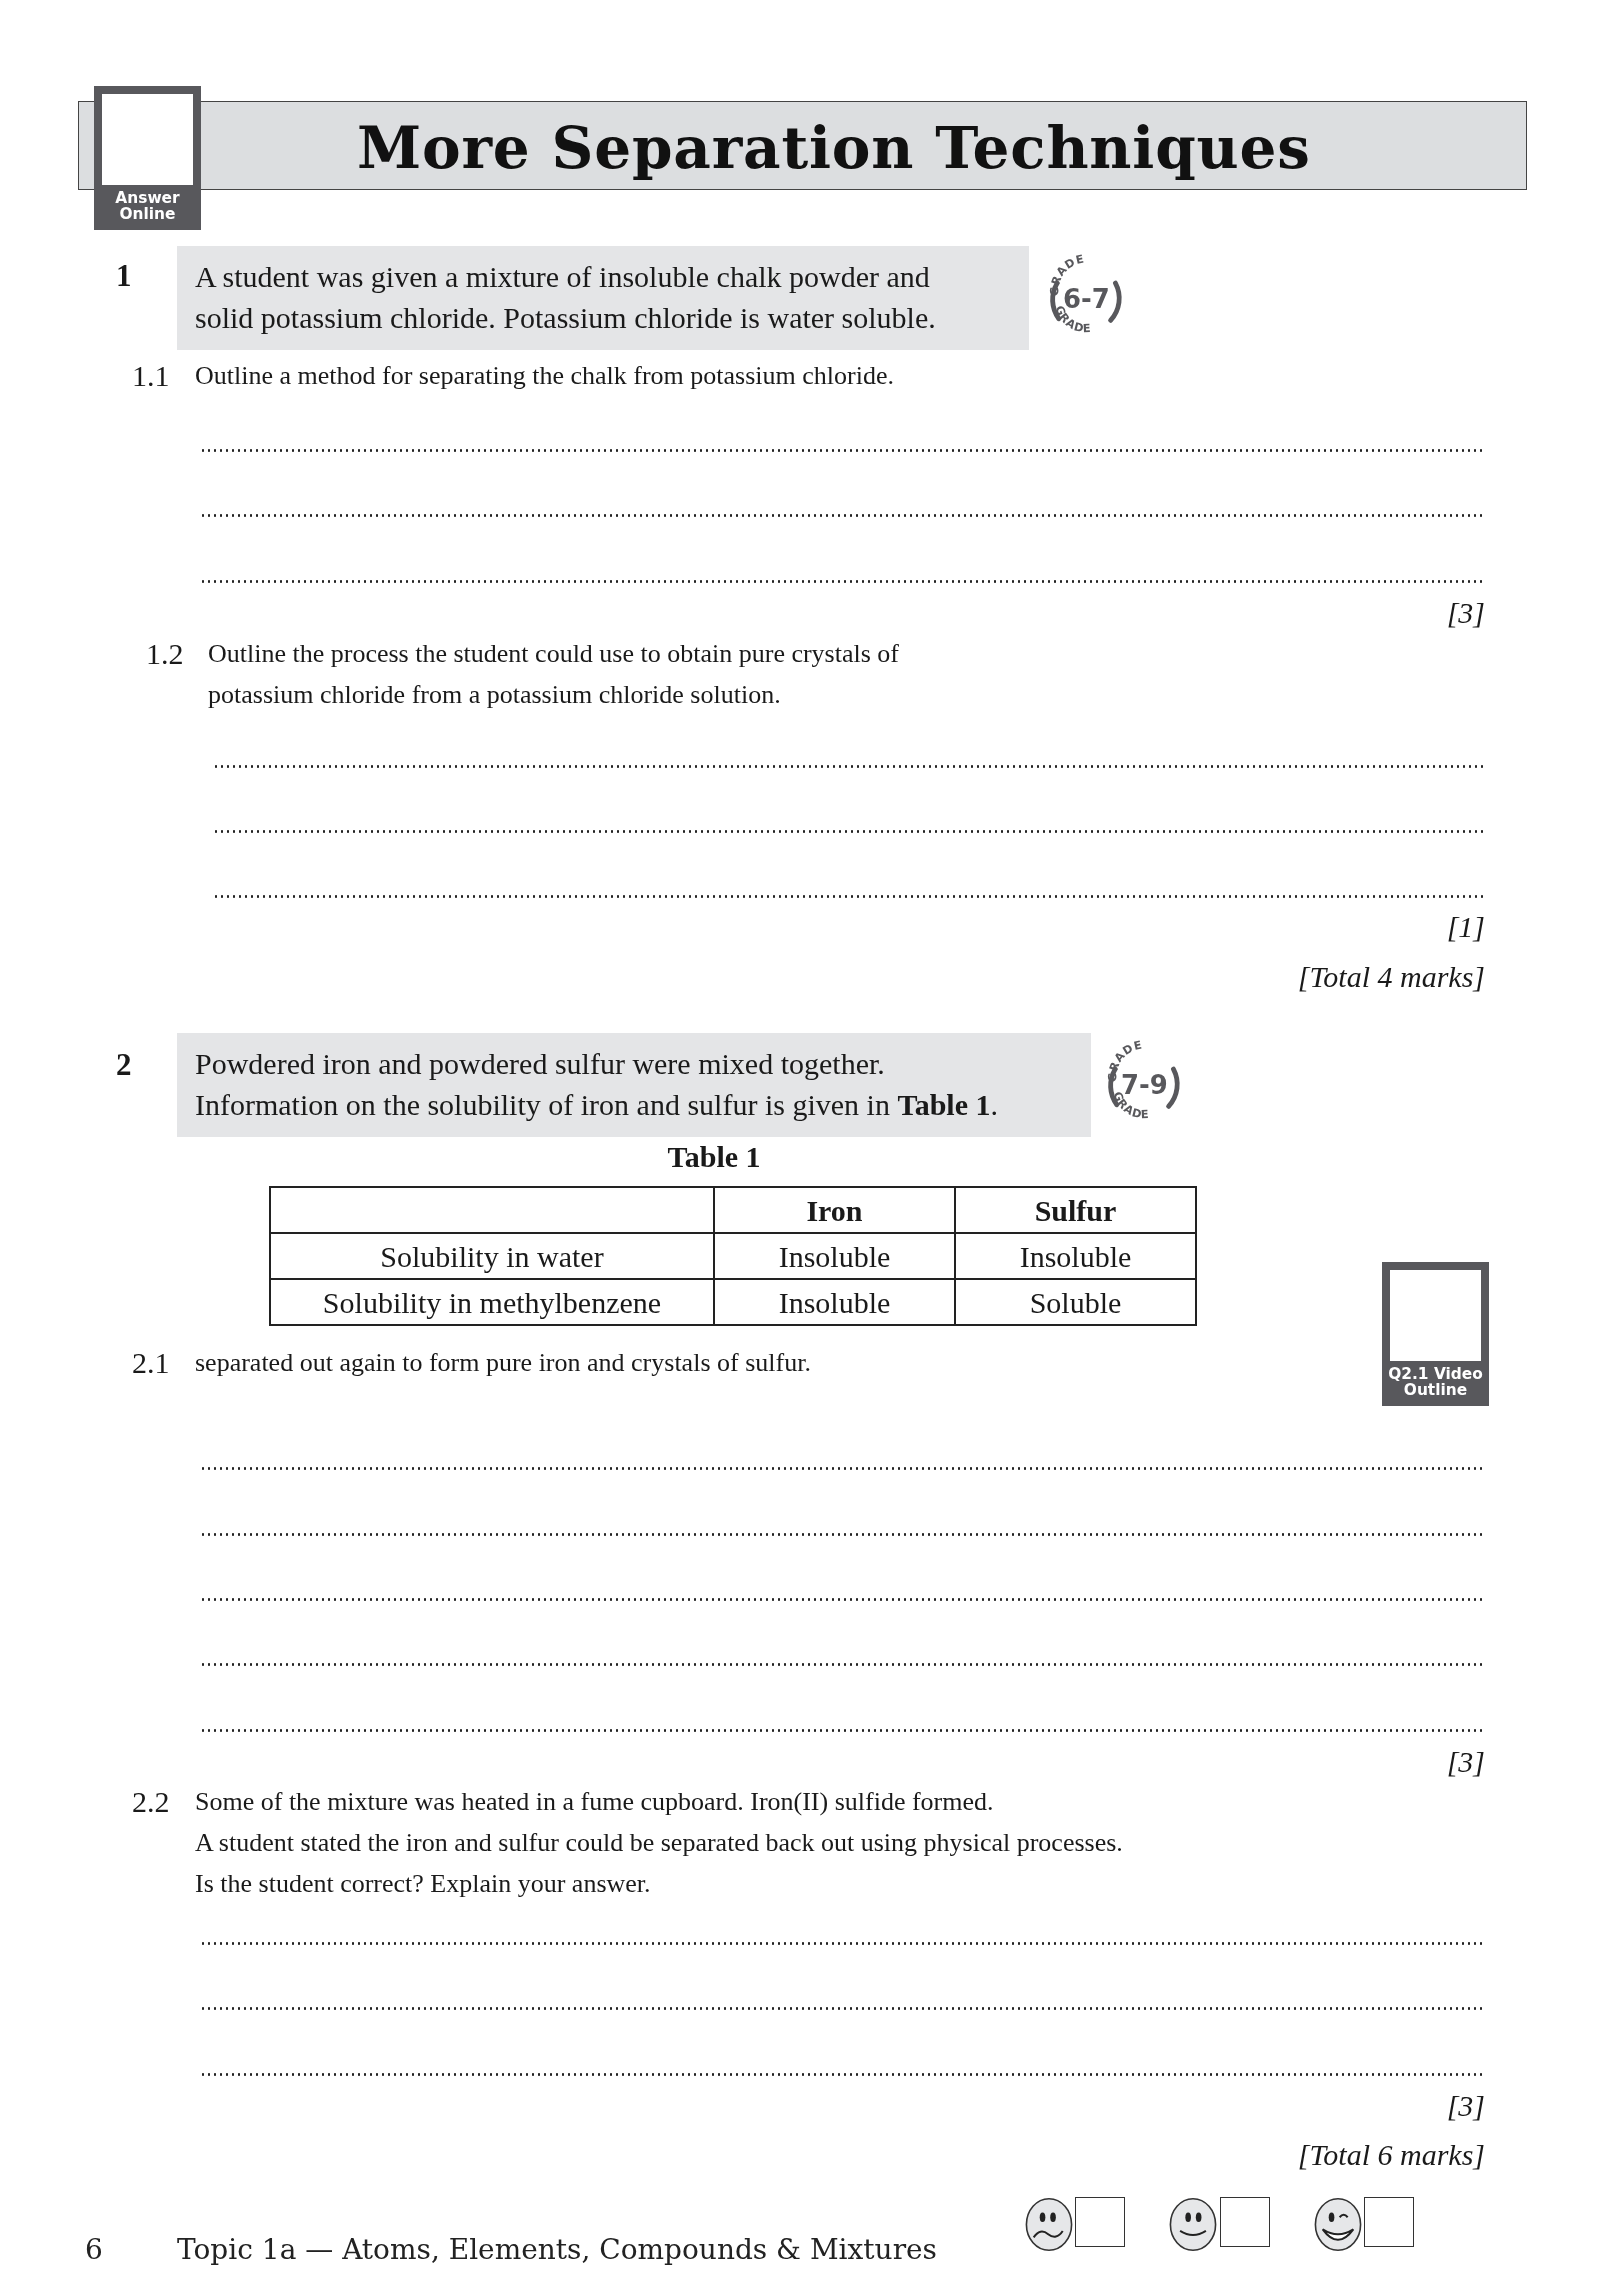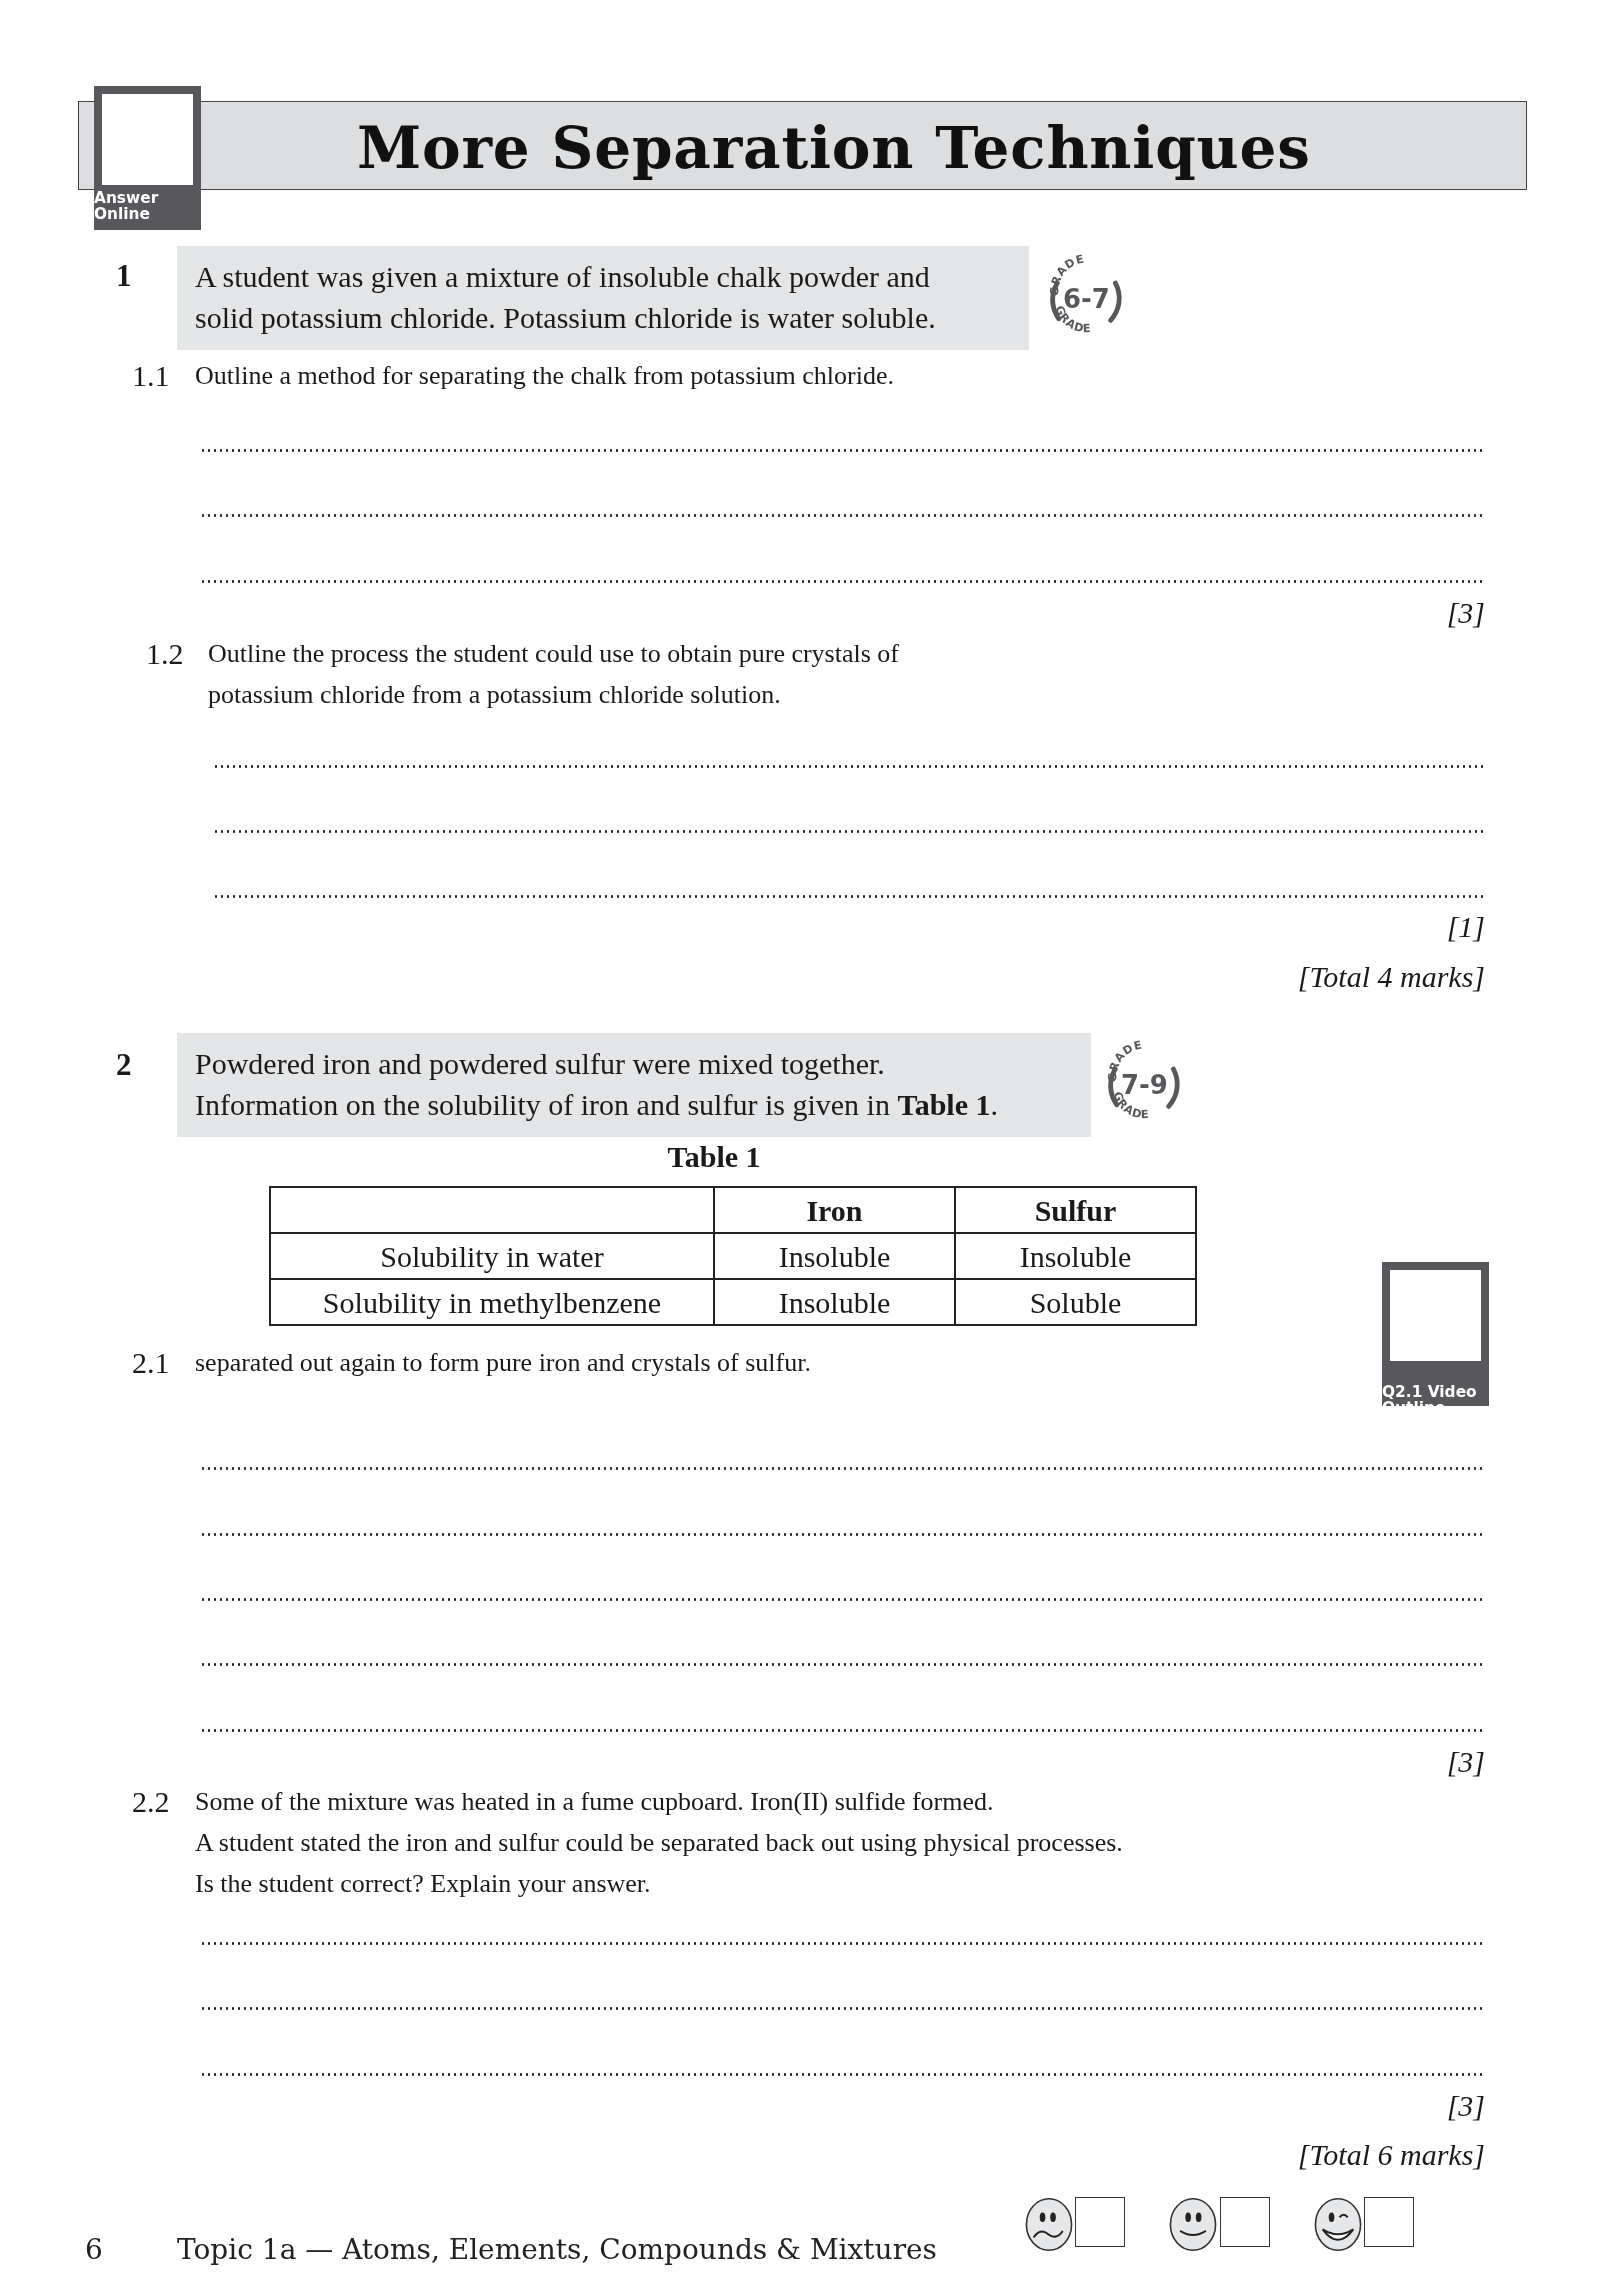--- a/index.html
+++ b/index.html
@@ -8,28 +8,28 @@
     .abs { position: absolute; }
 
     
     .banner { left: 78px; top: 101px; width: 1449px; height: 89px; background: #dcdee0;
               border: 1.6px solid #444; box-sizing: border-box; }
     .banner-title { left: 357px; top: 104px; width: 974px; height: 89px; line-height: 89px;
                     font-family: "DejaVu Serif", serif; font-weight: bold; font-size: 58px;
                     letter-spacing: 0.8px; color: #111; white-space: nowrap; }
     .qr-badge { background: #58585c; box-sizing: border-box; }
     .qr-badge .inner { position: absolute; background: #ffffff; }
-    .qr-badge .lbl { position: absolute; left: 0; right: 0; color: #ffffff;
+    .qr-badge .lbl { position: absolute; left: 0; right: 0; text-align: center; color: #ffffff;
                      font-family: "DejaVu Sans", sans-serif; font-weight: bold; line-height: 1.05; }
     .answer-online { left: 94px; top: 86px; width: 107px; height: 144px; }
     .answer-online .inner { left: 8px; top: 8px; width: 91px; height: 91px; }
     .answer-online .lbl { top: 104px; font-size: 15.4px; }
     .video-sol { left: 1382px; top: 1262px; width: 107px; height: 144px; }
     .video-sol .inner { left: 8px; top: 8px; width: 91px; height: 91px; }
-    .video-sol .lbl { top: 104px; font-size: 15.4px; margin-top: 18px; }
+    .video-sol .lbl { top: 104px; font-size: 15.4px; }
 
     
     .qnum { font-weight: bold; font-size: 31px; }
     .qbox { background: #e4e5e7; box-sizing: border-box; padding: 9.7px 18px; font-size: 30px; line-height: 41px; }
     .qbox b { font-weight: bold; }
     .text { font-size: 26px; line-height: 41px; }
     .subnum { font-size: 30px; }
     .dots { left: 200px; width: 1284px; height: 3.2px;
             background-image: radial-gradient(circle, #222 1.1px, transparent 1.5px);
             background-size: 6px 3.2px; background-repeat: repeat-x; }

